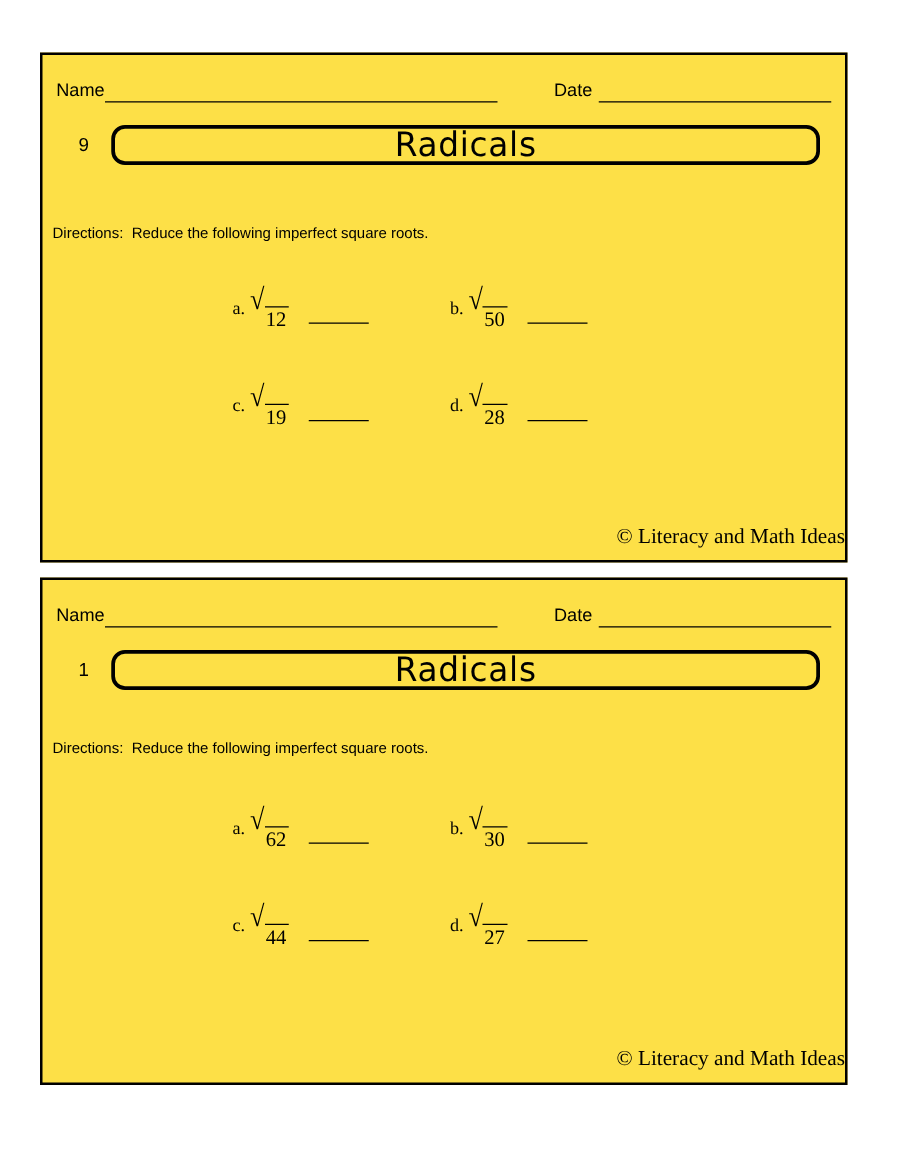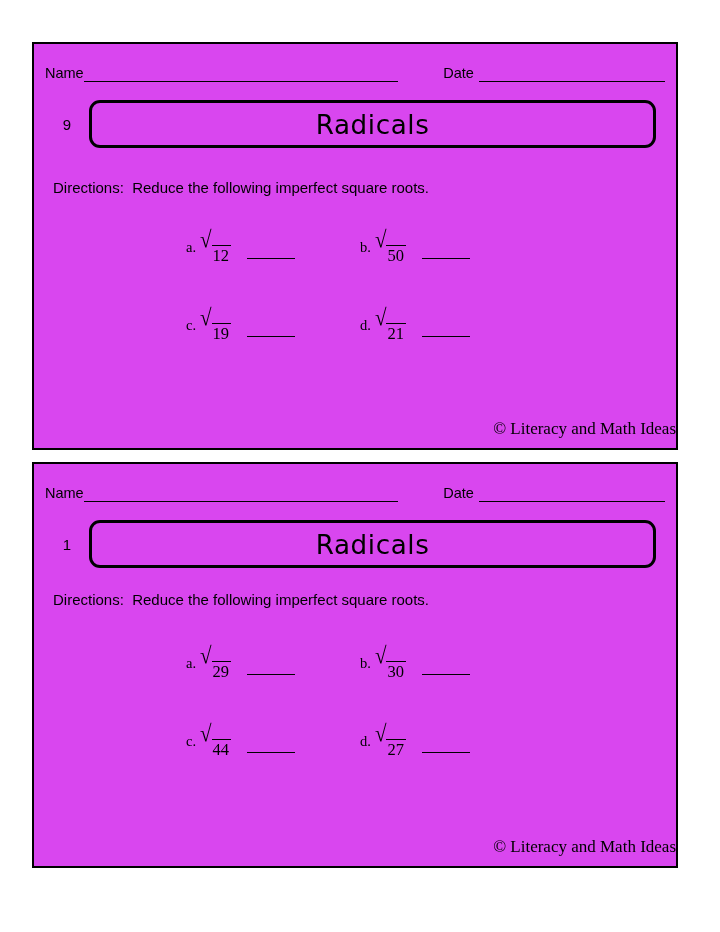--- a/index.html
+++ b/index.html
@@ -24,21 +24,21 @@
     height: 932px;
   }
 
   
   .worksheet {
     position: absolute;
     left: 32px;
     width: 646px;
     border: 2px solid #000000;
     box-sizing: border-box;
-    background: #d946ef;
+    background: #fde047;
   }
   .worksheet.panel-1 {
     top: 42px;
     height: 408px;
   }
   .worksheet.panel-2 {
     top: 462px;
     height: 406px;
   }
 
@@ -82,43 +82,43 @@
 
   .page-number {
     width: 44px;
     text-align: center;
     font-size: 15px;
     font-family: "Liberation Sans", sans-serif;
     flex: 0 0 auto;
   }
   .title-box {
     flex: 1 1 auto;
-    height: 48px;
+    height: 32px;
     border: 3.5px solid #000000;
     border-radius: 11px;
     box-sizing: border-box;
     display: flex;
     align-items: center;
     justify-content: center;
     margin-right: 9px;
   }
   .title-text {
     font-family: "DejaVu Sans", sans-serif;
     font-size: 27px;
     font-weight: 400;
     letter-spacing: 0.6px;
     line-height: 1;
     transform: scaleX(0.97);
   }
 
   
   .directions {
     position: absolute;
-    left: 19px;
-    font-size: 15px;
+    left: 8px;
+    font-size: 12px;
     white-space: pre;
     font-family: "Liberation Sans", sans-serif;
   }
   .panel-1 .directions { top: 135px; }
   .panel-2 .directions { top: 127px; }
 
   
   .problems {
     position: absolute;
     left: 0;
@@ -237,21 +237,21 @@
           <span class="radical">
             <span class="radical-sign">√</span>
             <span class="radicand">19</span>
           </span>
           <span class="answer-blank"></span>
         </div>
         <div class="problem-cell col-b">
           <span class="prob-label">d.</span>
           <span class="radical">
             <span class="radical-sign">√</span>
-            <span class="radicand">21</span>
+            <span class="radicand">28</span>
           </span>
           <span class="answer-blank"></span>
         </div>
       </div>
     </div>
 
     <div class="footer-credit">© Literacy and Math Ideas</div>
   </div>
 
   <div class="worksheet panel-2">
@@ -273,21 +273,21 @@
     </div>
 
     <div class="directions">Directions:  Reduce the following imperfect square roots.</div>
 
     <div class="problems">
       <div class="problem-row">
         <div class="problem-cell col-a">
           <span class="prob-label">a.</span>
           <span class="radical">
             <span class="radical-sign">√</span>
-            <span class="radicand">29</span>
+            <span class="radicand">62</span>
           </span>
           <span class="answer-blank"></span>
         </div>
         <div class="problem-cell col-b">
           <span class="prob-label">b.</span>
           <span class="radical">
             <span class="radical-sign">√</span>
             <span class="radicand">30</span>
           </span>
           <span class="answer-blank"></span>

